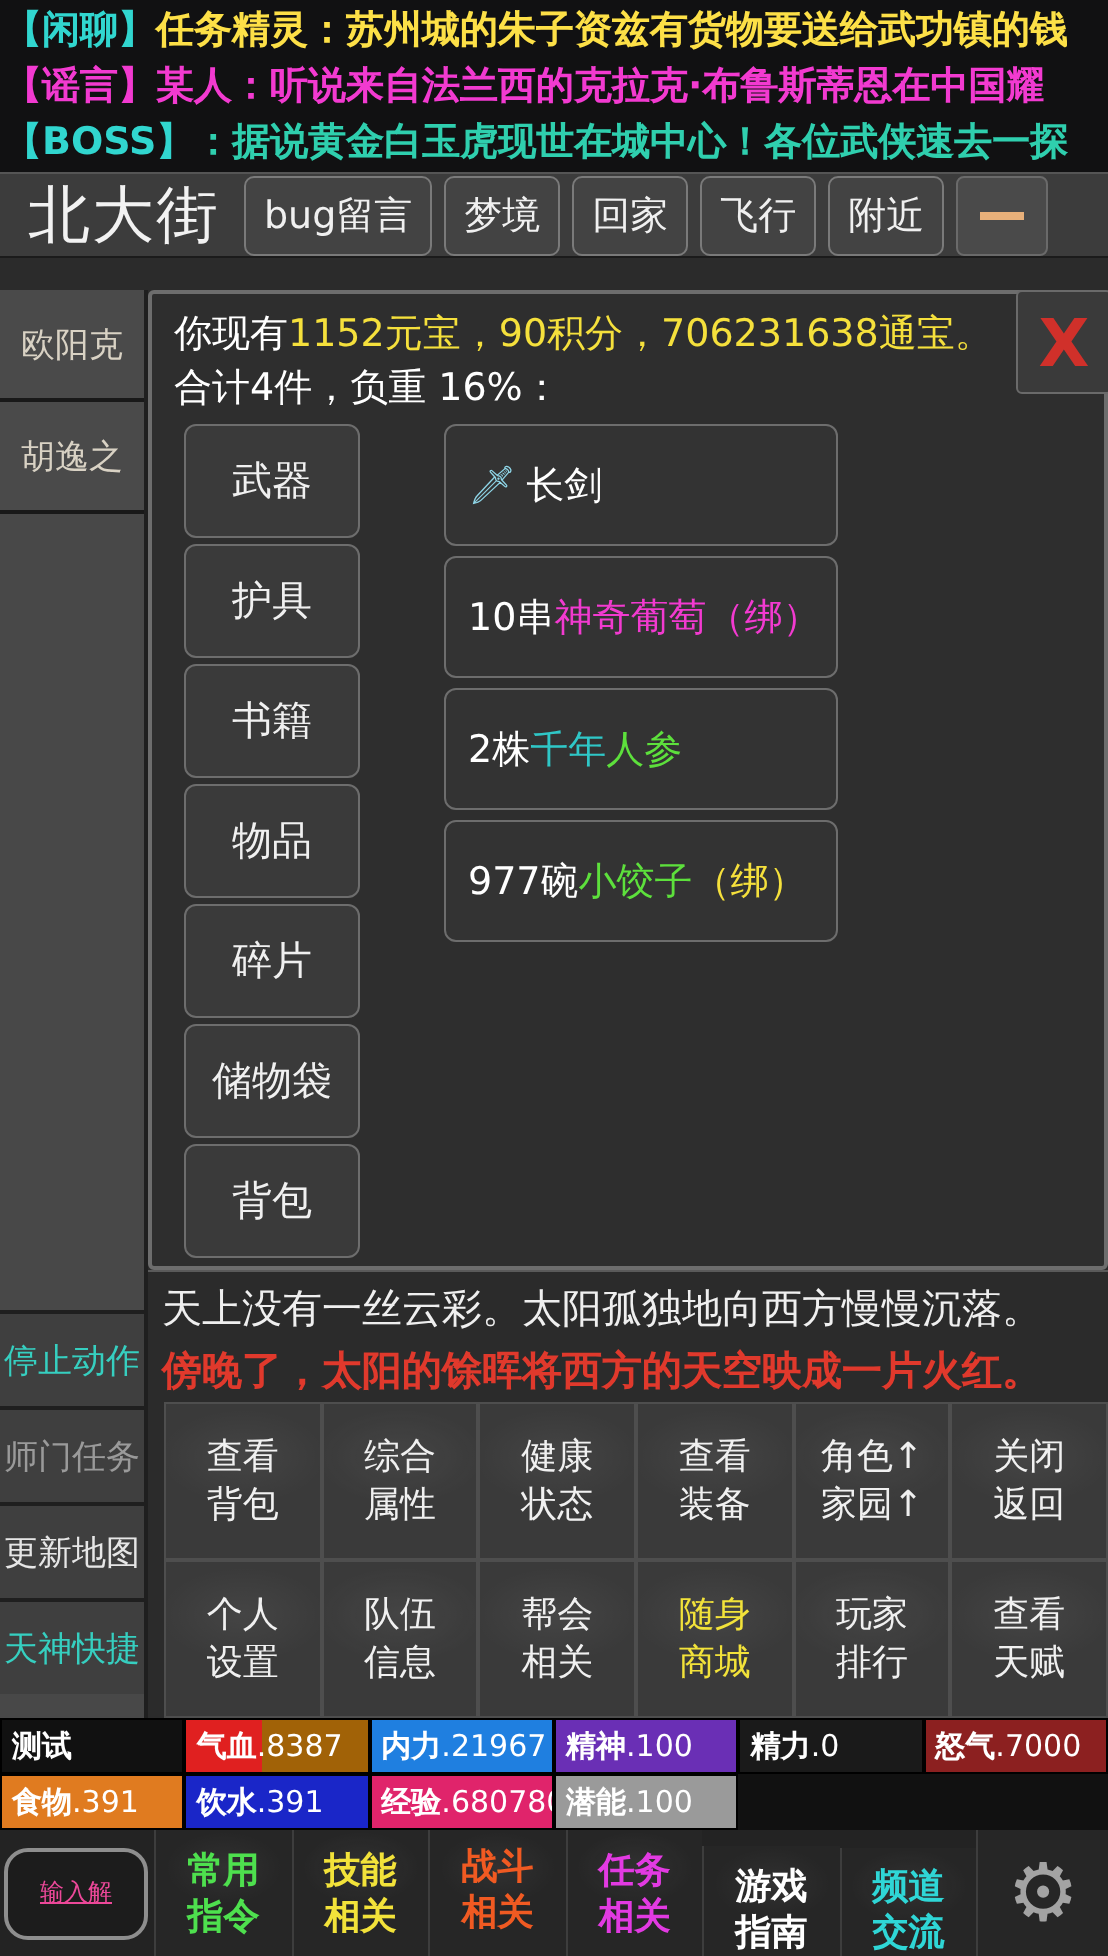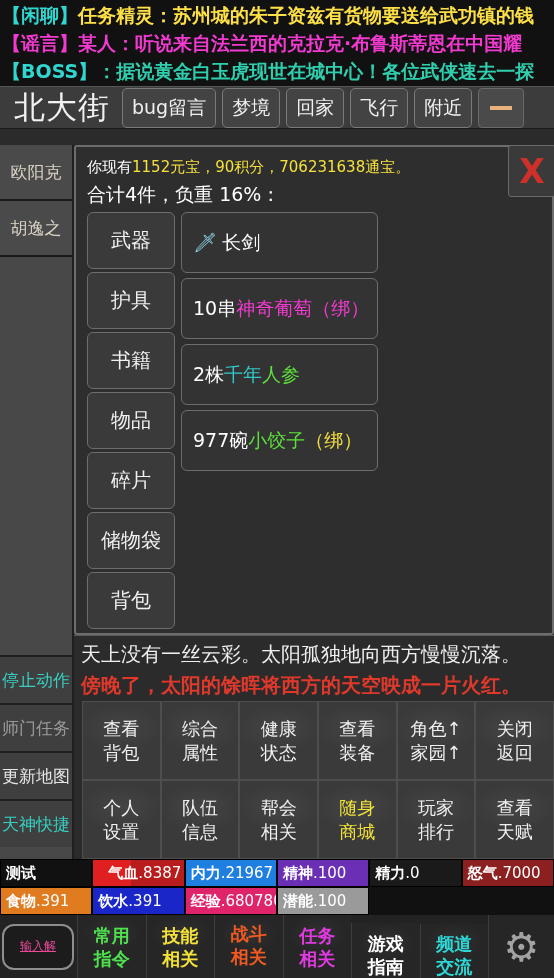--- a/index.html
+++ b/index.html
@@ -68,30 +68,30 @@
   .lbtn-teal { color:#36cfc0; }
   .lbtn-gray { color:#9a9a9a; }
   .lbtn-white{ color:#e6e6e6; }
 
   
   .inv-panel {
     position:absolute; top:145px; left:74px; width:480px; height:490px;
     background:#2e2e2e; border:2px solid #6d6d6d; border-radius:3px;
   }
   .inv-head { position:relative; height:62px; padding:7px 0 0 11px; }
-  .inv-head-l1 { font-size:15px; line-height:27px; color:#ffffff; white-space:nowrap;}
+  .inv-head-l1 { font-size:19px; line-height:27px; color:#ffffff; white-space:nowrap;}
   .inv-head-l2 { font-size:19px; line-height:27px; color:#ffffff; }
   .gold { color:#f5e03c; }
   .close-x {
     position:absolute; top:-2px; right:-4px; width:48px; height:52px;
     background:#3a3a3a; border:1px solid #6a6a6a; border-radius:3px;
     color:#d0302a; font-size:33px; font-weight:bold;
     display:flex; align-items:center; justify-content:center; cursor:pointer;
   }
-  .inv-body { display:flex; height:420px; padding-left:11px; }
+  .inv-body { display:flex; height:420px; padding-left:16px;gap:36px; }
   .cat-col { width:88px; padding-top:3px; }
   .cat {
     height:57px; margin-bottom:3px; background:#3a3a3a;
     border:1px solid #6d6d6d; border-radius:6px;
     display:flex; align-items:center; justify-content:center;
     color:#f0f0f0; font-size:20px; cursor:pointer;
   }
   .items-area { flex:1; padding:3px 4px 0 6px; display:flex; flex-wrap:wrap;
      align-content:flex-start; gap:5px 5px; }
   .slot {
@@ -306,21 +306,21 @@
         <span>查看</span>
         <span>天赋</span>
       </div>
   </div>
 
   <div class="stats">
     <div class="sbar" id="sb0" style="background: rgb(17, 17, 17);">
         <div class="sfill" style="width: 0%; background: rgb(74, 74, 74);"></div>
         <div class="stxt"><b>测试</b></div>
       </div>
-    <div class="sbar" id="sb1" style="background: #b91c1c; padding-left: 10px;">
+    <div class="sbar" id="sb1" style="background: #a16207;">
         <div class="sfill" style="width: 42%; background: rgb(224, 32, 32);"></div>
         <div class="stxt"><b>气血</b>.<span>8387</span></div>
       </div>
     <div class="sbar" id="sb2" style="background: rgb(31, 127, 224);">
         <div class="sfill" style="width: 100%; background: rgb(31, 127, 224);"></div>
         <div class="stxt"><b>内力</b>.<span>21967</span></div>
       </div>
     <div class="sbar" id="sb3" style="background: rgb(106, 47, 181);">
         <div class="sfill" style="width: 100%; background: rgb(106, 47, 181);"></div>
         <div class="stxt"><b>精神</b>.<span>100</span></div>

